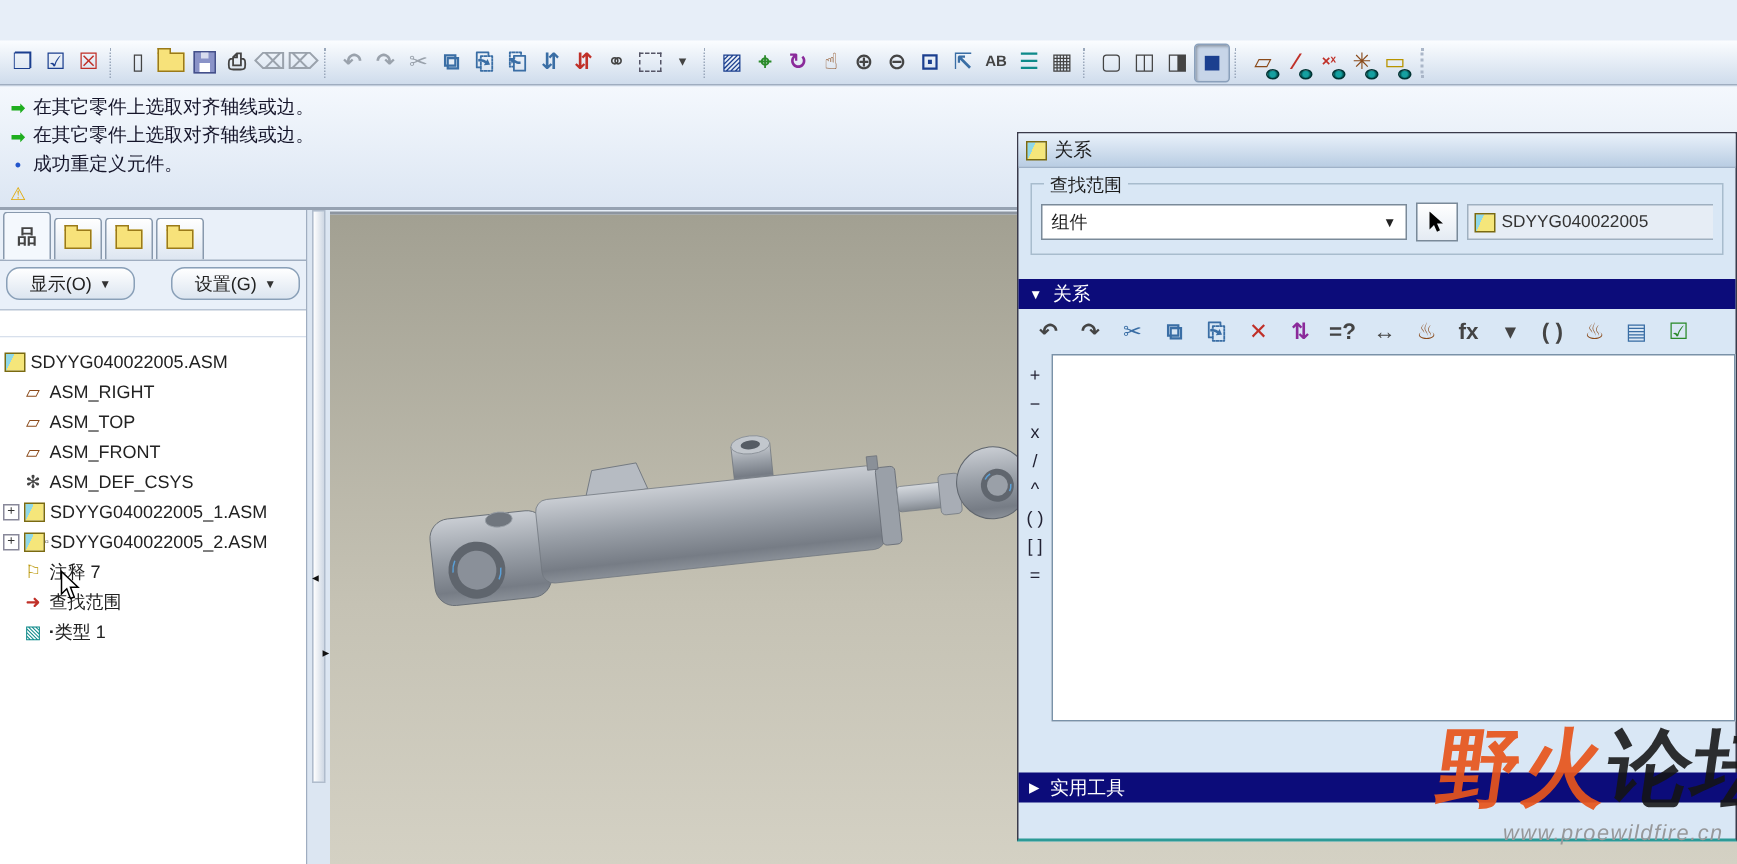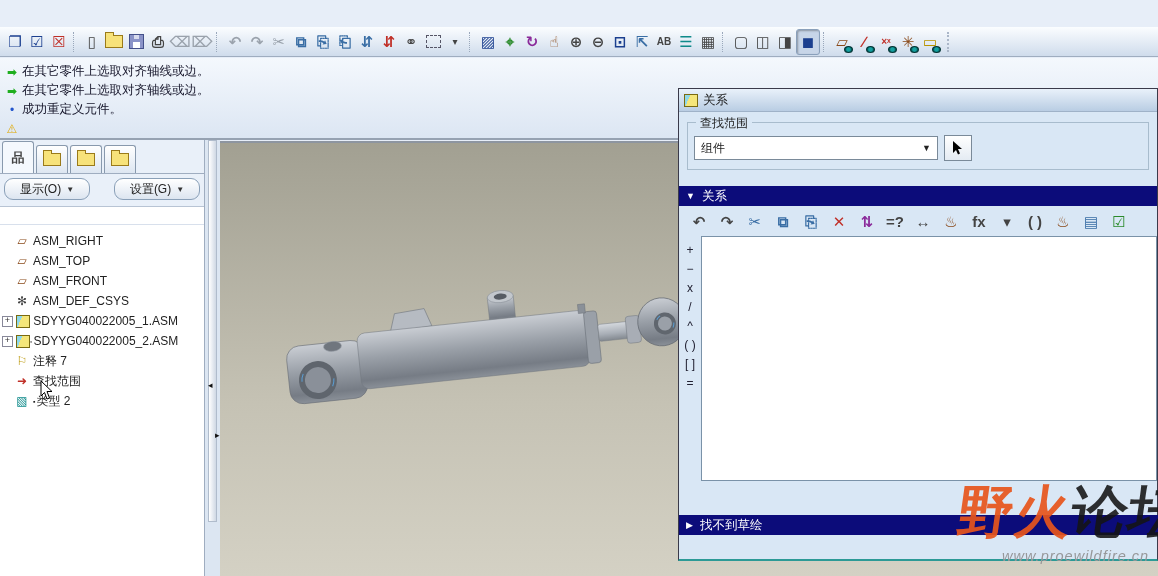--- a/index.html
+++ b/index.html
@@ -216,20 +216,23 @@
         <span>显示(O)</span>
         <span class="car">▼</span>
       </div>
       <div class="tbtn">
         <span>设置(G)</span>
         <span class="car">▼</span>
       </div>
     </div>
     <div id="treefilter"></div>
     <div id="treelist">
+      <div class="trow" style="padding-left:3px">
+        <i class="i-asm"></i>&nbsp;<span>SDYYG040022005.ASM</span>
+      </div>
       <div class="trow" style="padding-left:14px">
         <span class="tico br">▱</span>
           <span>ASM_RIGHT</span>
       </div>
       <div class="trow" style="padding-left:14px">
         <span class="tico br">▱</span>
           <span>ASM_TOP</span>
       </div>
       <div class="trow" style="padding-left:14px">
         <span class="tico br">▱</span>
@@ -253,21 +256,21 @@
         <span class="tico yw">⚐</span>
           <span>注释 7</span>
       </div>
       <div class="trow" style="padding-left:14px">
         <span class="tico rd">➜</span>
           <span>查找范围</span>
       </div>
       <div class="trow" style="padding-left:14px">
         <span class="tico tl">▧</span>
           <span class="badge">▪</span>
-          <span>类型 2</span>
+          <span>类型 1</span>
       </div>
       <svg id="cursor" width="15" height="21" viewBox="0 0 15 21">
         <polygon points="1,1 1,16 4.5,12.5 7,19 9.5,18 7,11.5 12,11.5" fill="#fff" stroke="#000" stroke-width="1"></polygon>
       </svg>
     </div>
   </div>
 
   <div id="splitter">
     <div class="bar"></div>
     <span class="sash" style="left:3px;top:240px">◂</span>
@@ -322,20 +325,24 @@
       <div class="row">
         <div id="scope">
           <span>组件</span>
           <span class="car">▼</span>
         </div>
         <div id="selbtn">
           <svg width="12" height="14" viewBox="0 0 12 14">
             <polygon points="1,0 1,12 4,9 6,13.5 8,12.5 6,8 10,8" fill="#000"></polygon>
           </svg>
         </div>
+        <div id="target">
+          <i class="i-asm"></i>
+          <span>SDYYG040022005</span>
+        </div>
       </div>
     </div>
     <div class="navybar" id="rel-navy">
       <span class="tri">▼</span>
       <span>关系</span>
     </div>
     <div id="rtools">
       <b class="tbi dk">↶</b>
       <b class="tbi dk">↷</b>
       <b class="tbi bl">✂</b>
@@ -361,21 +368,21 @@
         <span class="op">/</span>
         <span class="op">^</span>
         <span class="op">( )</span>
         <span class="op">[ ]</span>
         <span class="op">=</span>
       </div>
       <div id="editor"></div>
     </div>
     <div class="navybar" id="loc-navy">
       <span class="tri">▶</span>
-      <span>找不到草绘</span>
+      <span>实用工具</span>
     </div>
   </div>
 
   <div id="wm">
     <span class="o">野火</span><span class="b">论坛</span>
   </div>
   <div id="wmurl">www.proewildfire.cn</div>
 
 </div>
 

